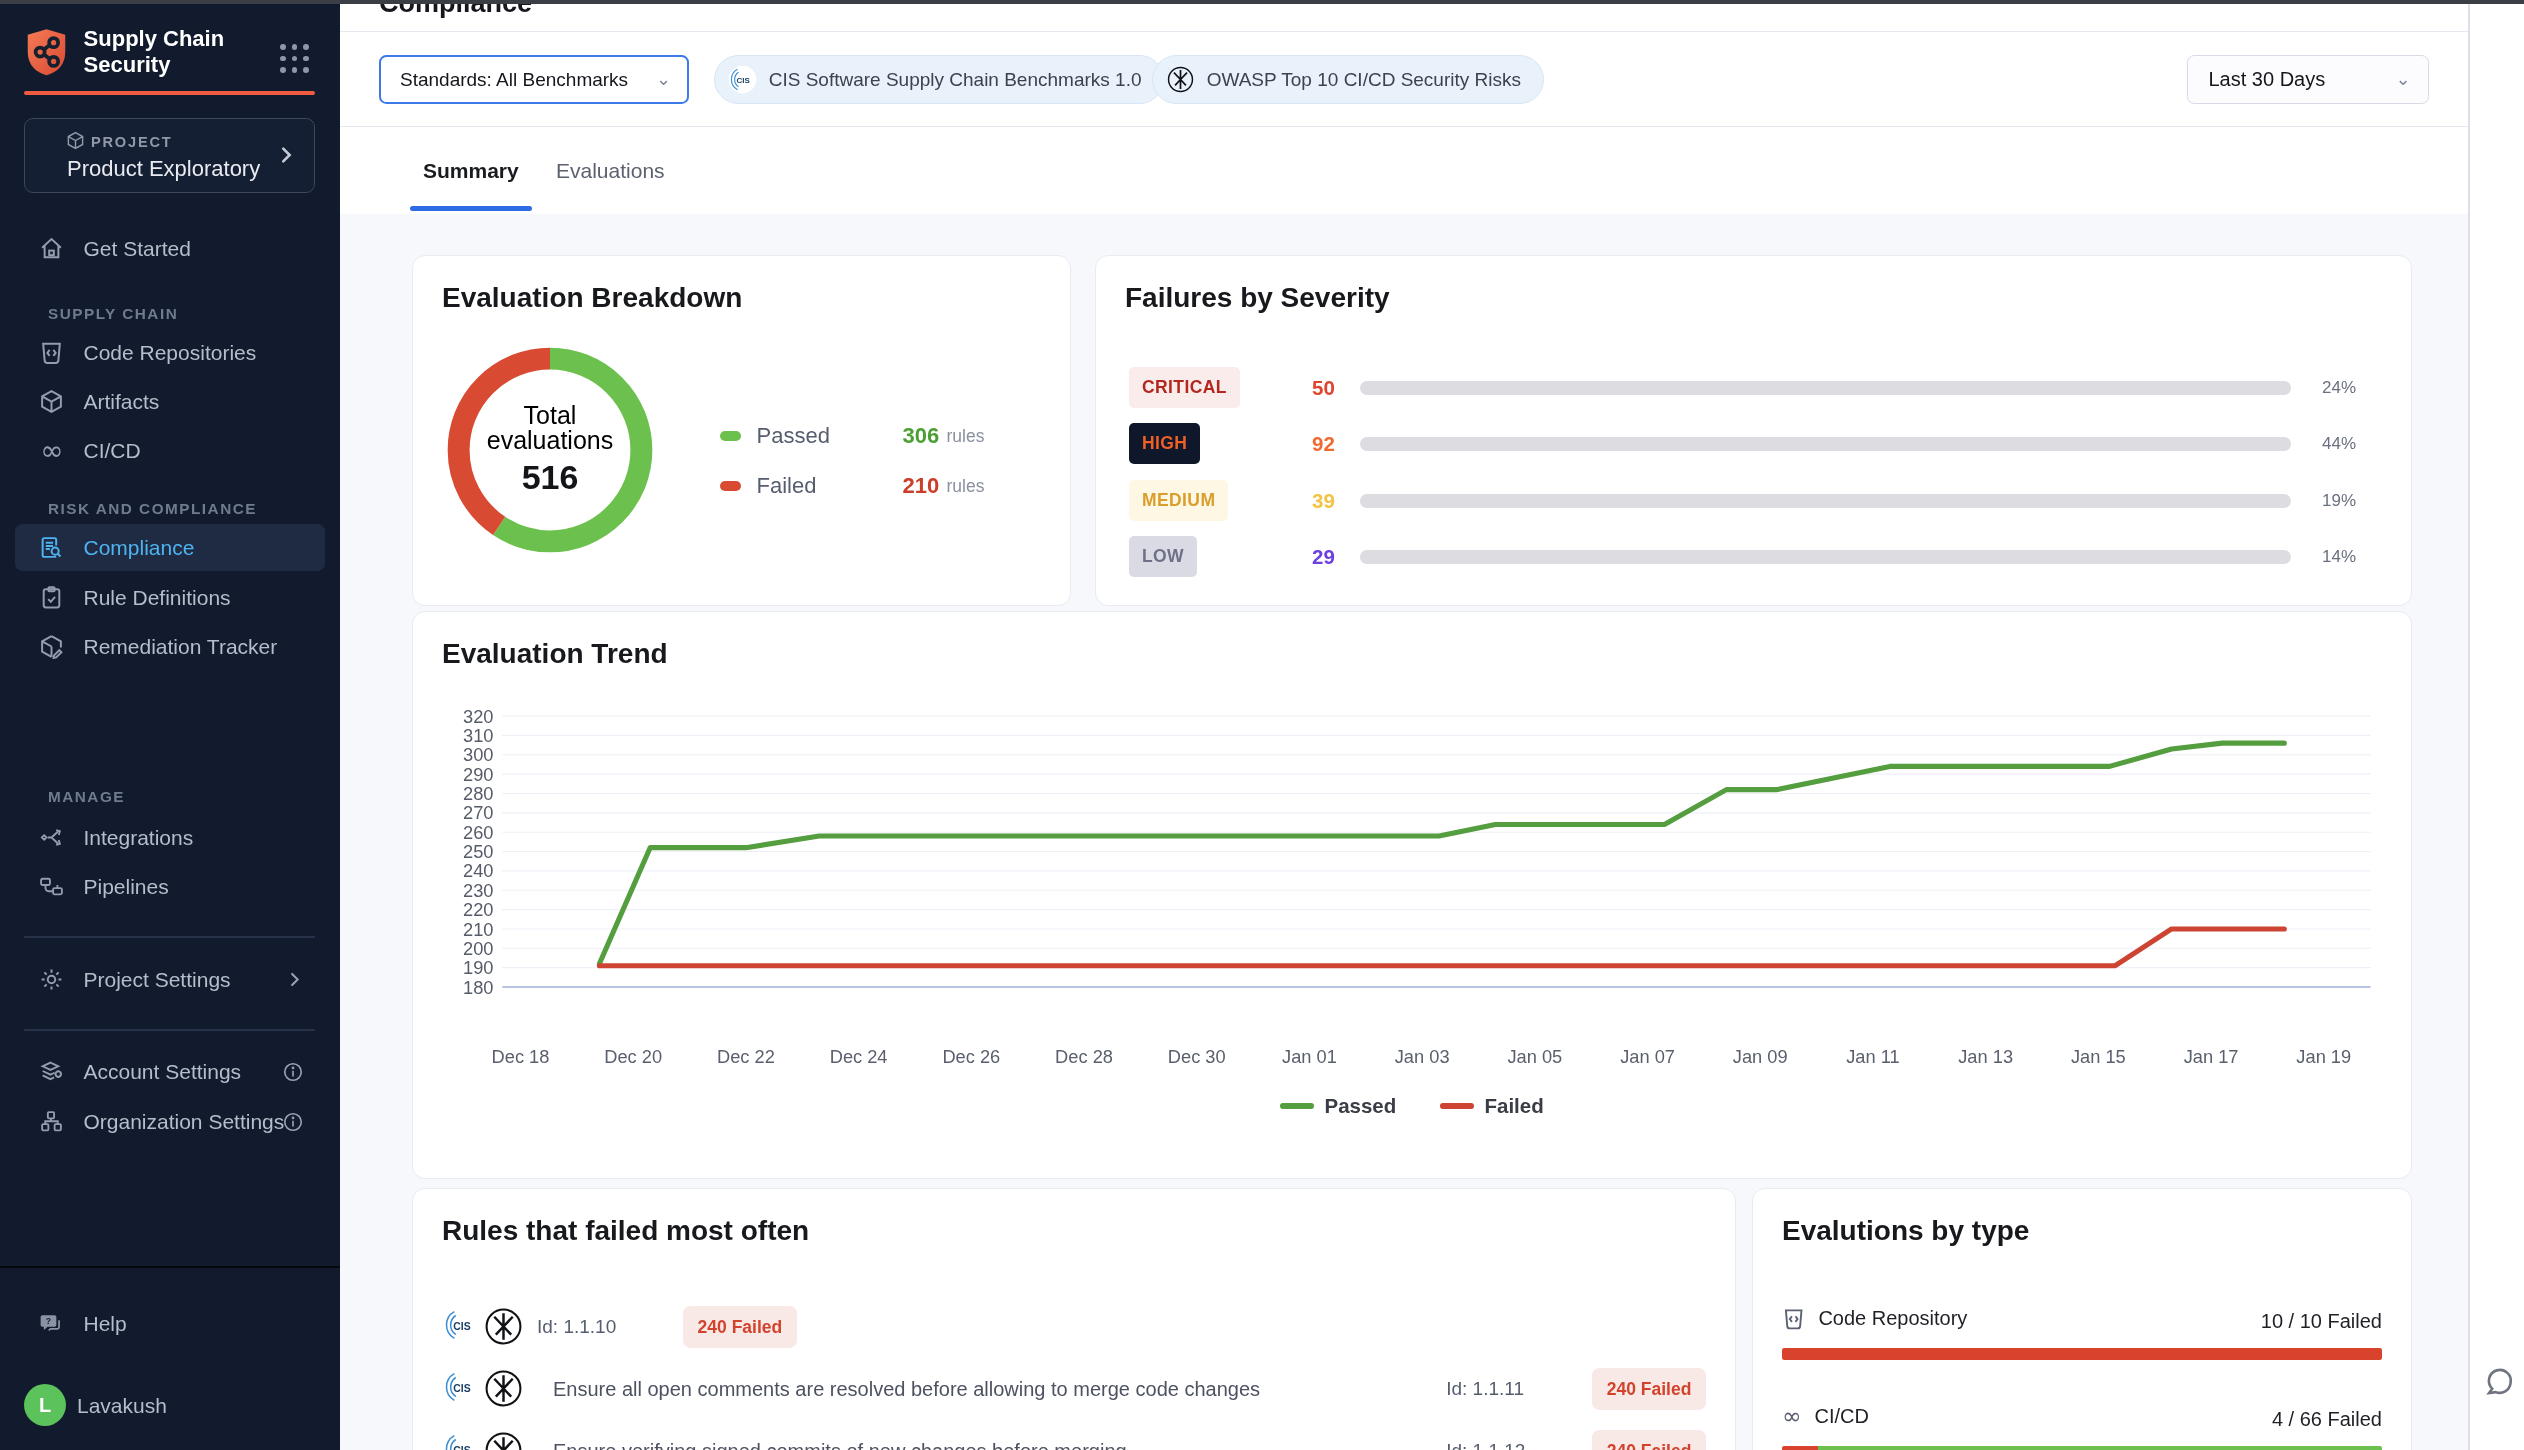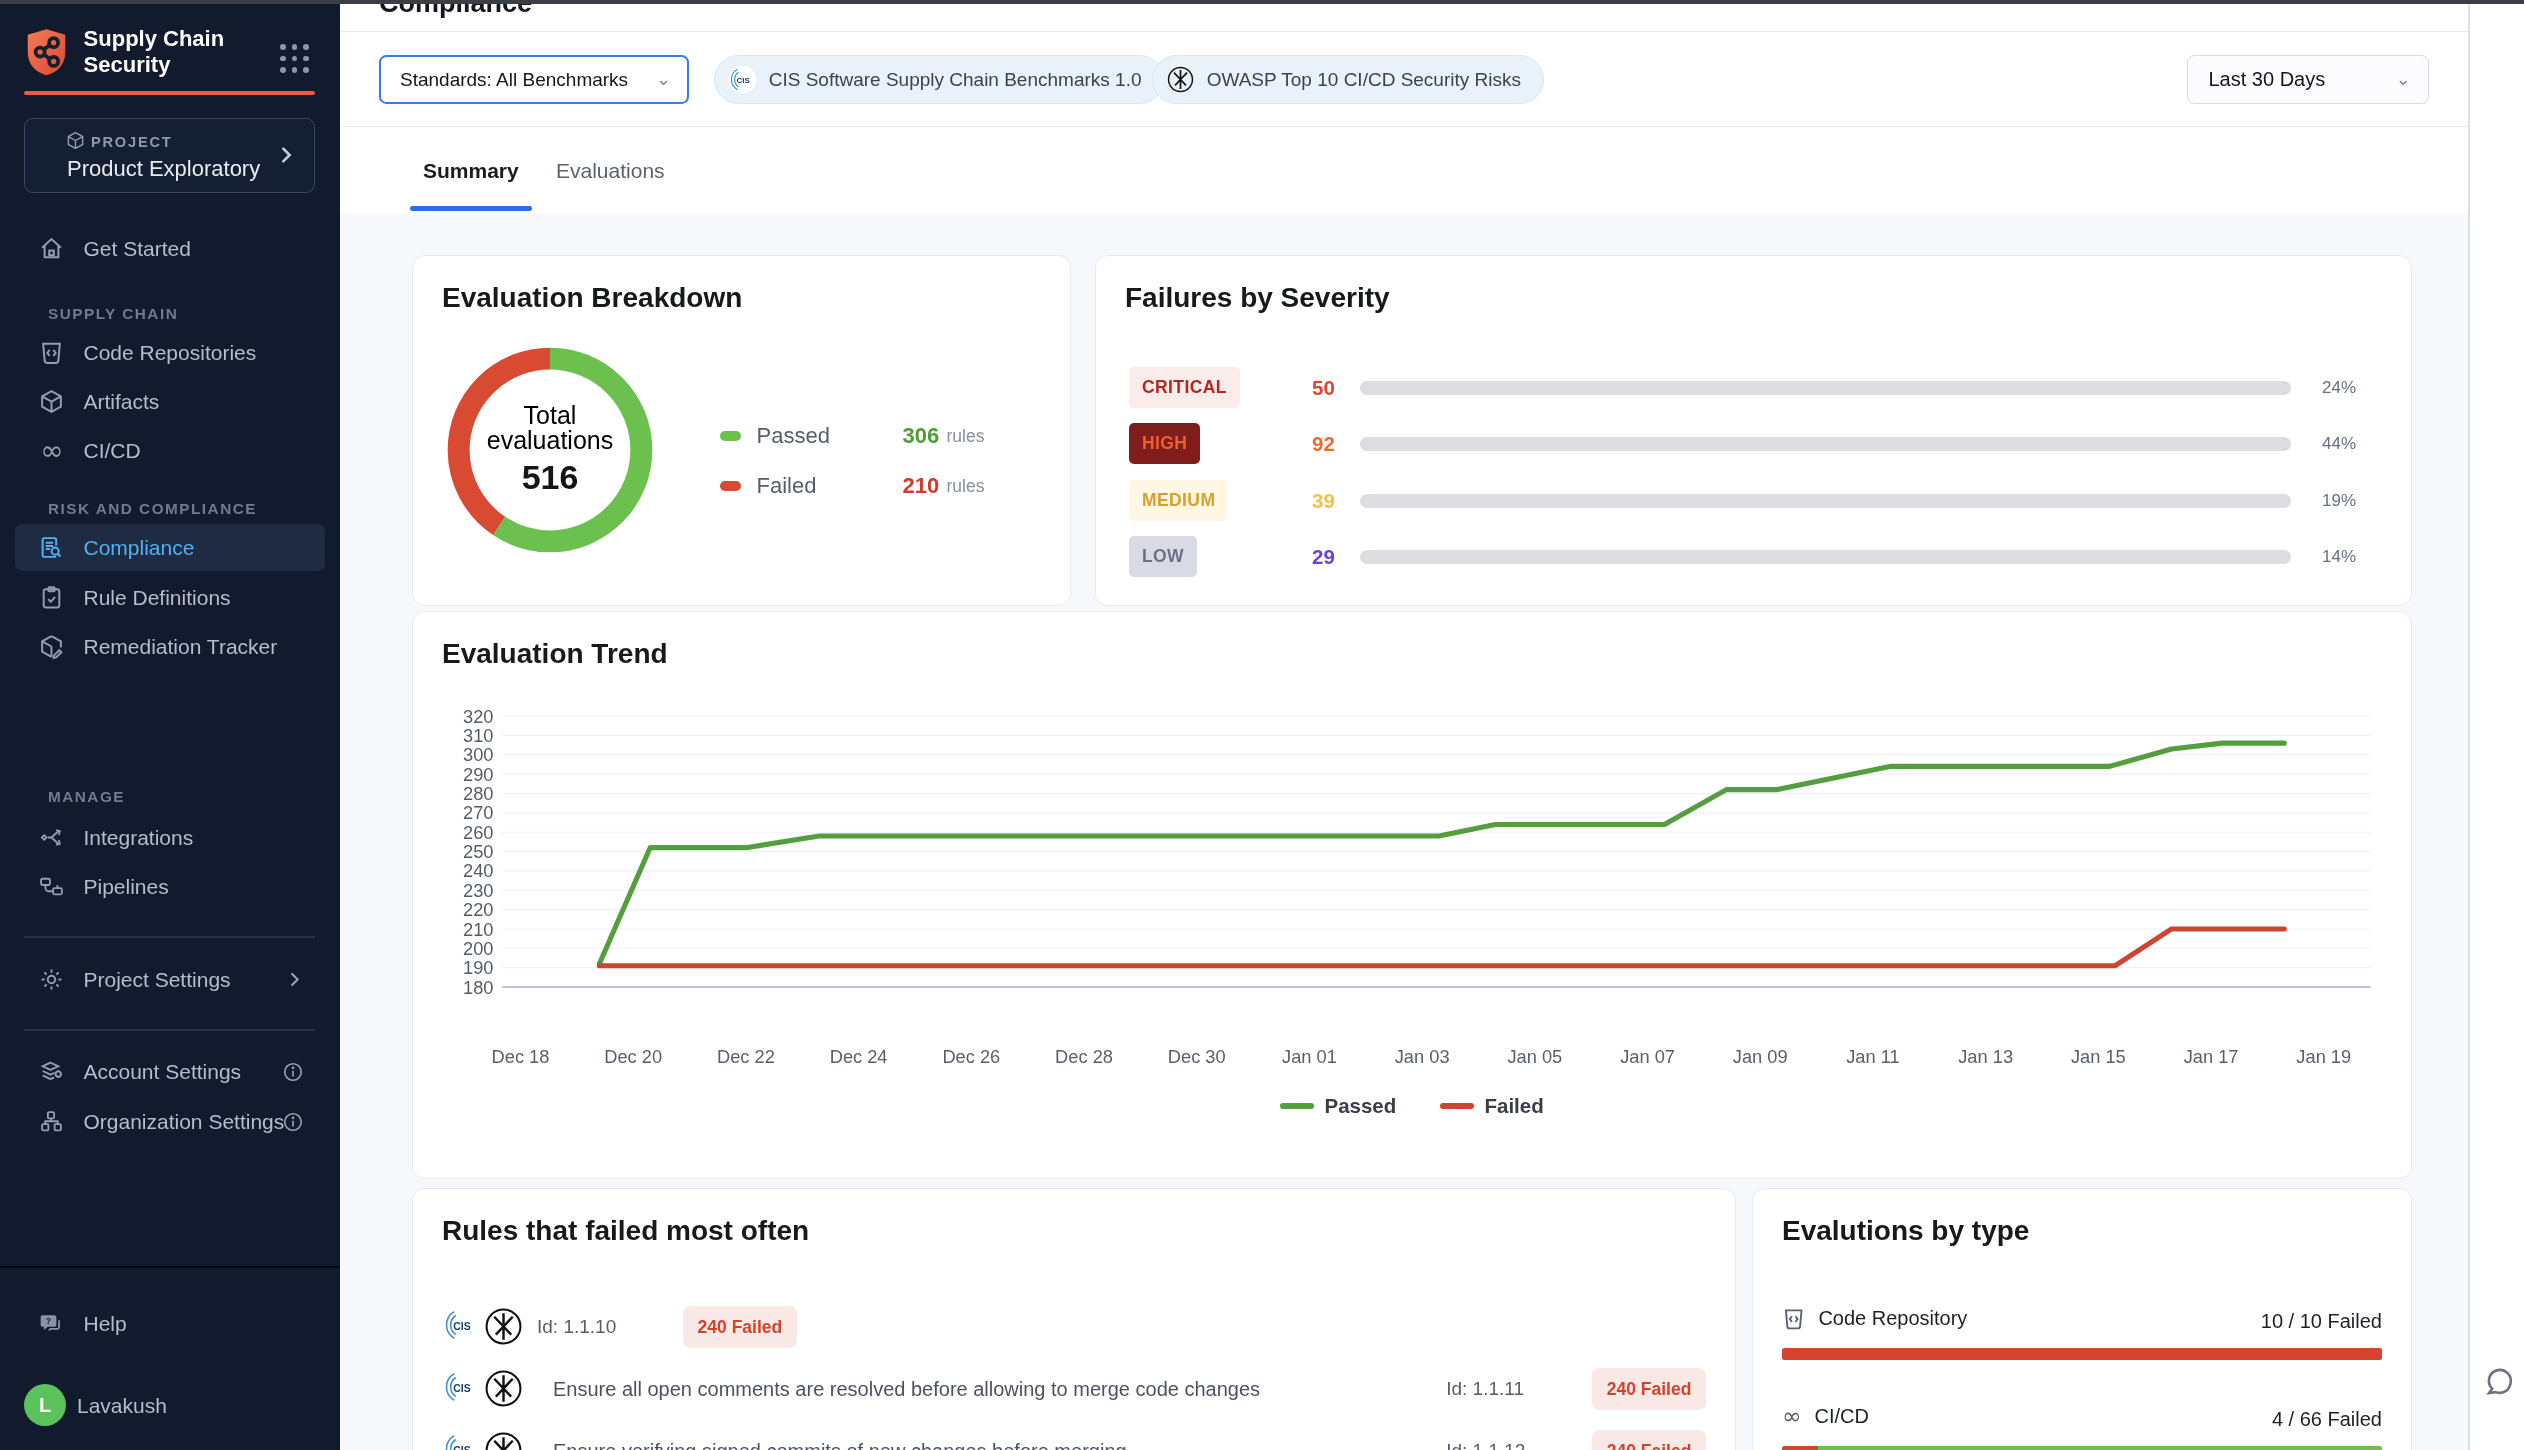--- a/index.html
+++ b/index.html
@@ -413,21 +413,21 @@
 
   <div class="card" style="left:755px; top:255px; width:1317px; height:351px;">
     <div class="card-title">Failures by Severity</div>
     <div class="sev-row" style="top:108px">
       <span class="sev-badge sev-badge-0" style="background: rgb(250, 236, 235); color: rgb(179, 39, 31);">CRITICAL</span>
       <span class="sev-count sev-count-0" style="color: rgb(224, 68, 46);">50</span>
       <span class="sev-track"><span class="sev-fill" style="width: 24%; background: linear-gradient(90deg, rgb(238, 179, 171), rgb(216, 64, 42));"></span></span>
       <span class="sev-pct">24%</span>
     </div>
     <div class="sev-row" style="top:164px">
-      <span class="sev-badge sev-badge-1" style="background: #7f1d1d; color: rgb(240, 95, 39);">HIGH</span>
+      <span class="sev-badge sev-badge-1" style="background: #0f172a; color: rgb(240, 95, 39);">HIGH</span>
       <span class="sev-count sev-count-1" style="color: rgb(240, 106, 48);">92</span>
       <span class="sev-track"><span class="sev-fill" style="width: 44%; background: linear-gradient(90deg, rgb(248, 207, 171), rgb(239, 129, 50));"></span></span>
       <span class="sev-pct">44%</span>
     </div>
     <div class="sev-row" style="top:221px">
       <span class="sev-badge sev-badge-2" style="background: rgb(253, 247, 227); color: rgb(217, 158, 43);">MEDIUM</span>
       <span class="sev-count sev-count-2" style="color: rgb(242, 195, 68);">39</span>
       <span class="sev-track"><span class="sev-fill" style="width: 19%; background: linear-gradient(90deg, rgb(251, 240, 192), rgb(245, 209, 75));"></span></span>
       <span class="sev-pct">19%</span>
     </div>

